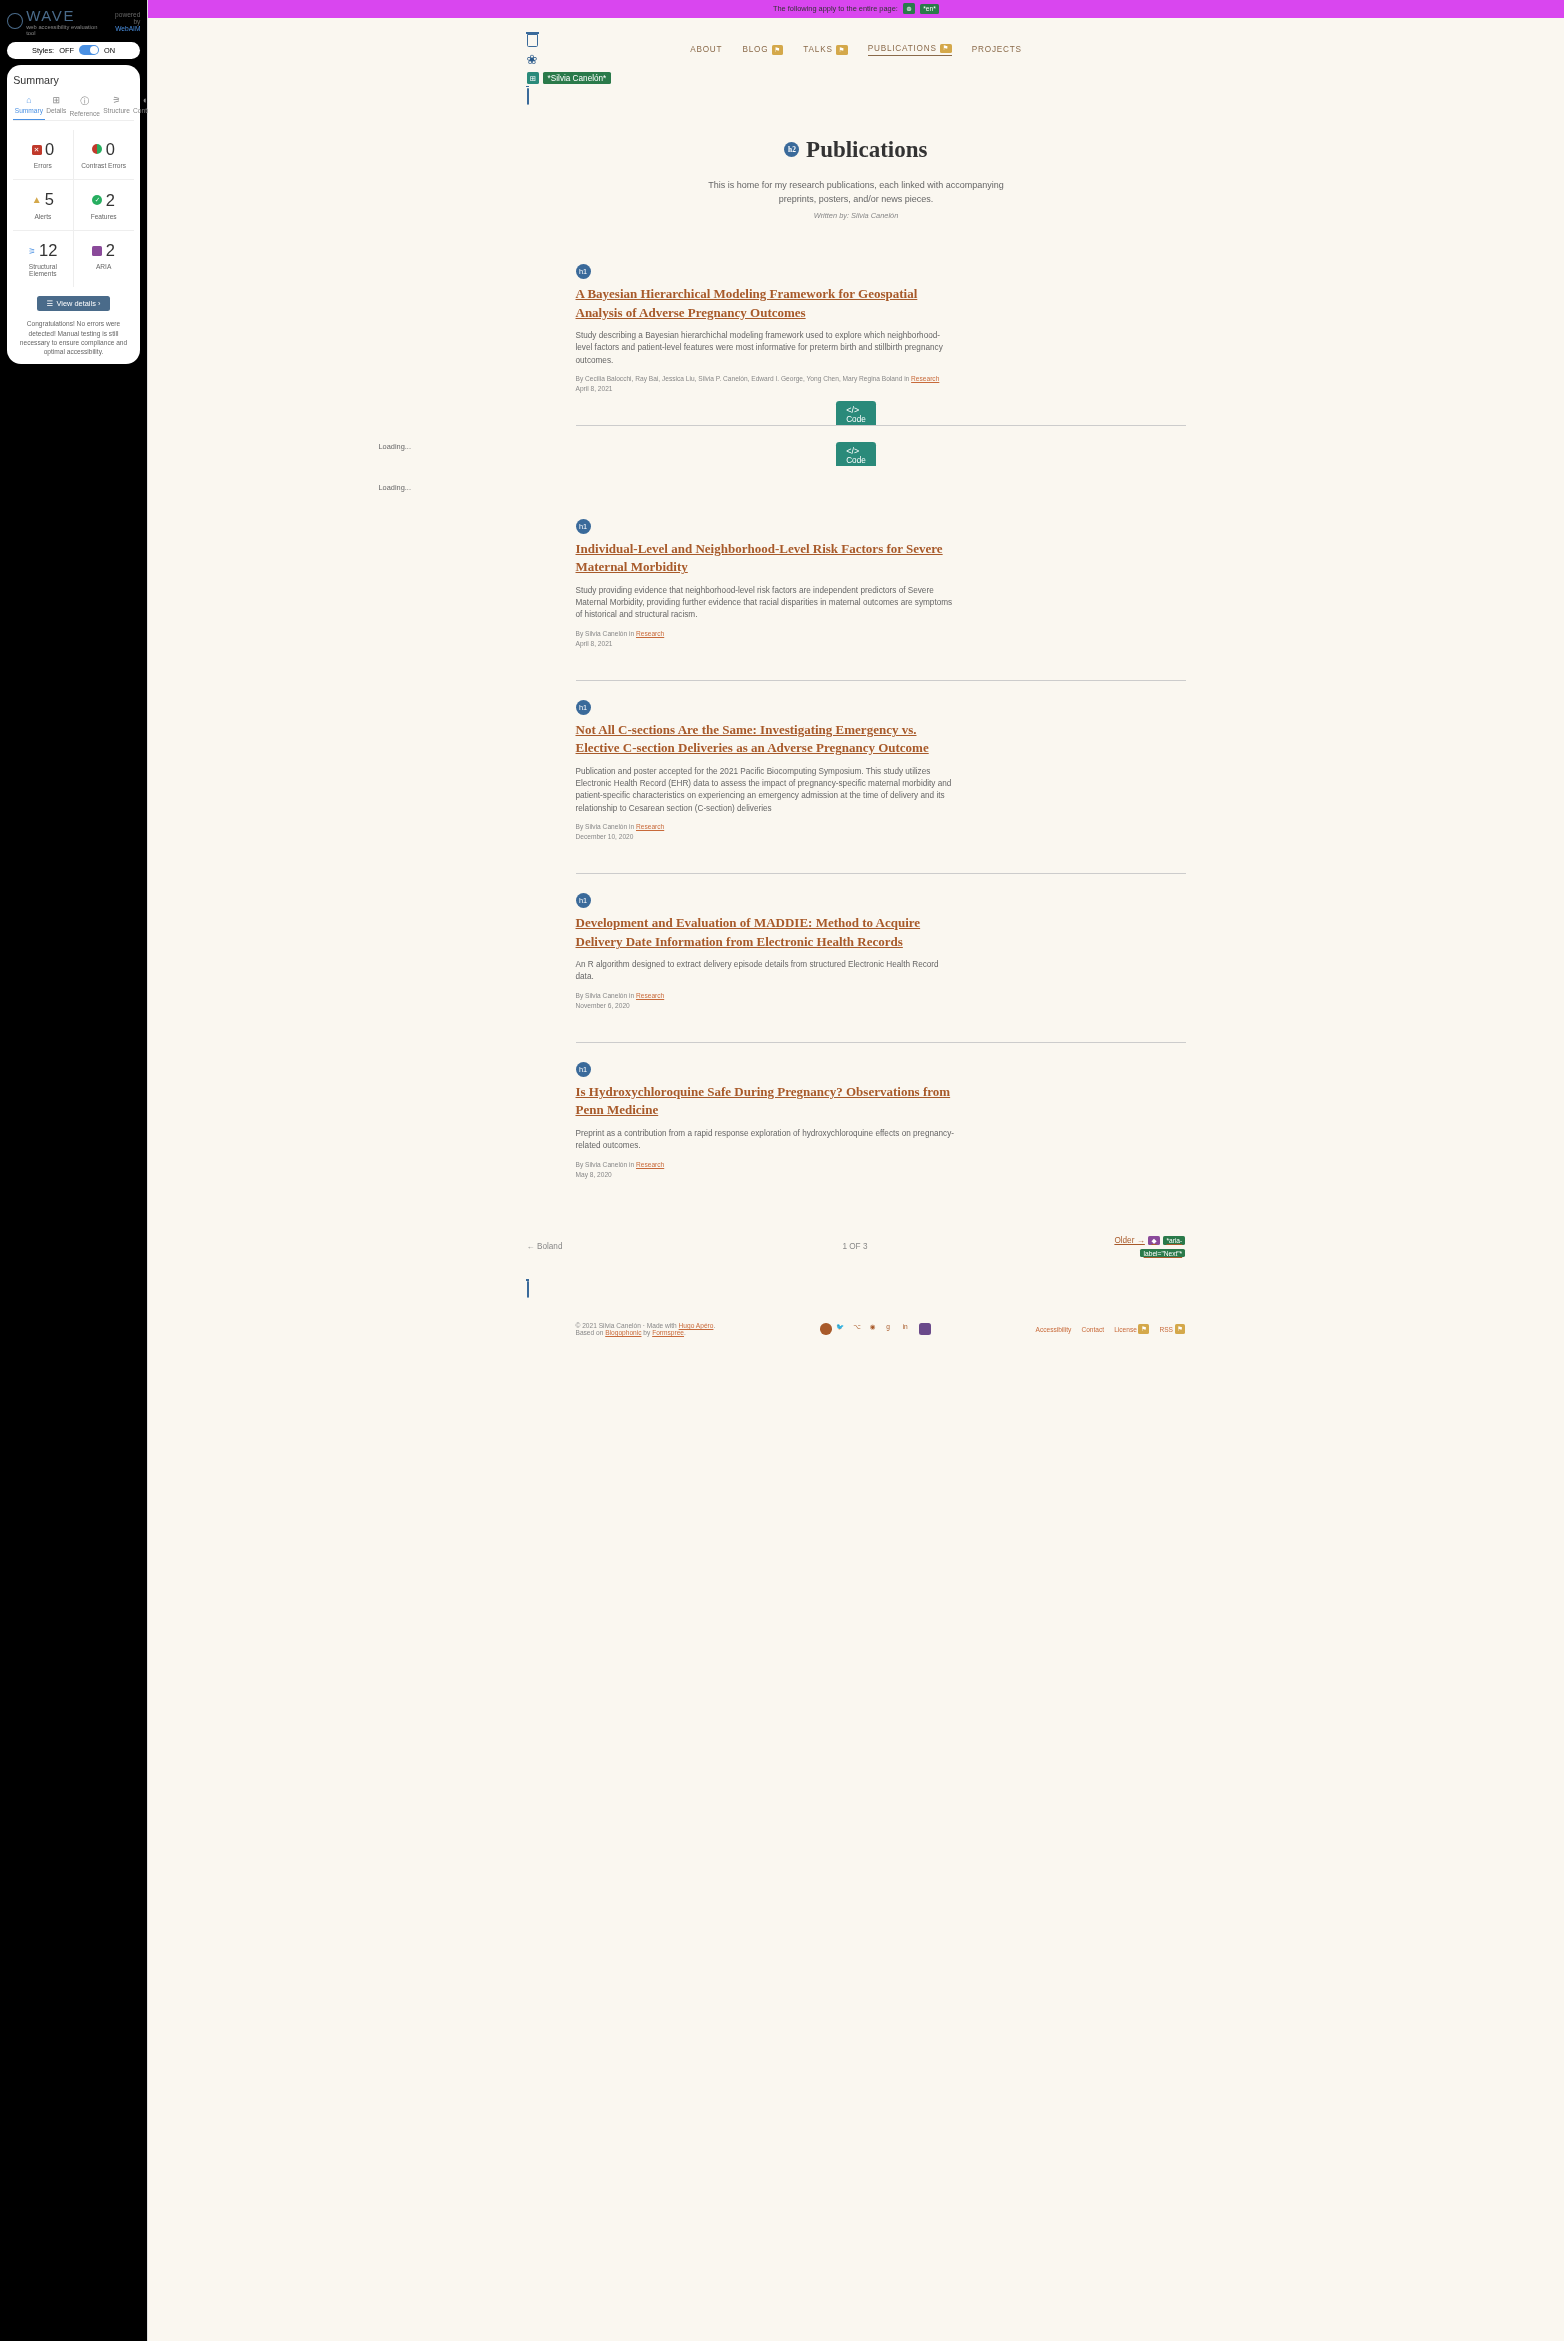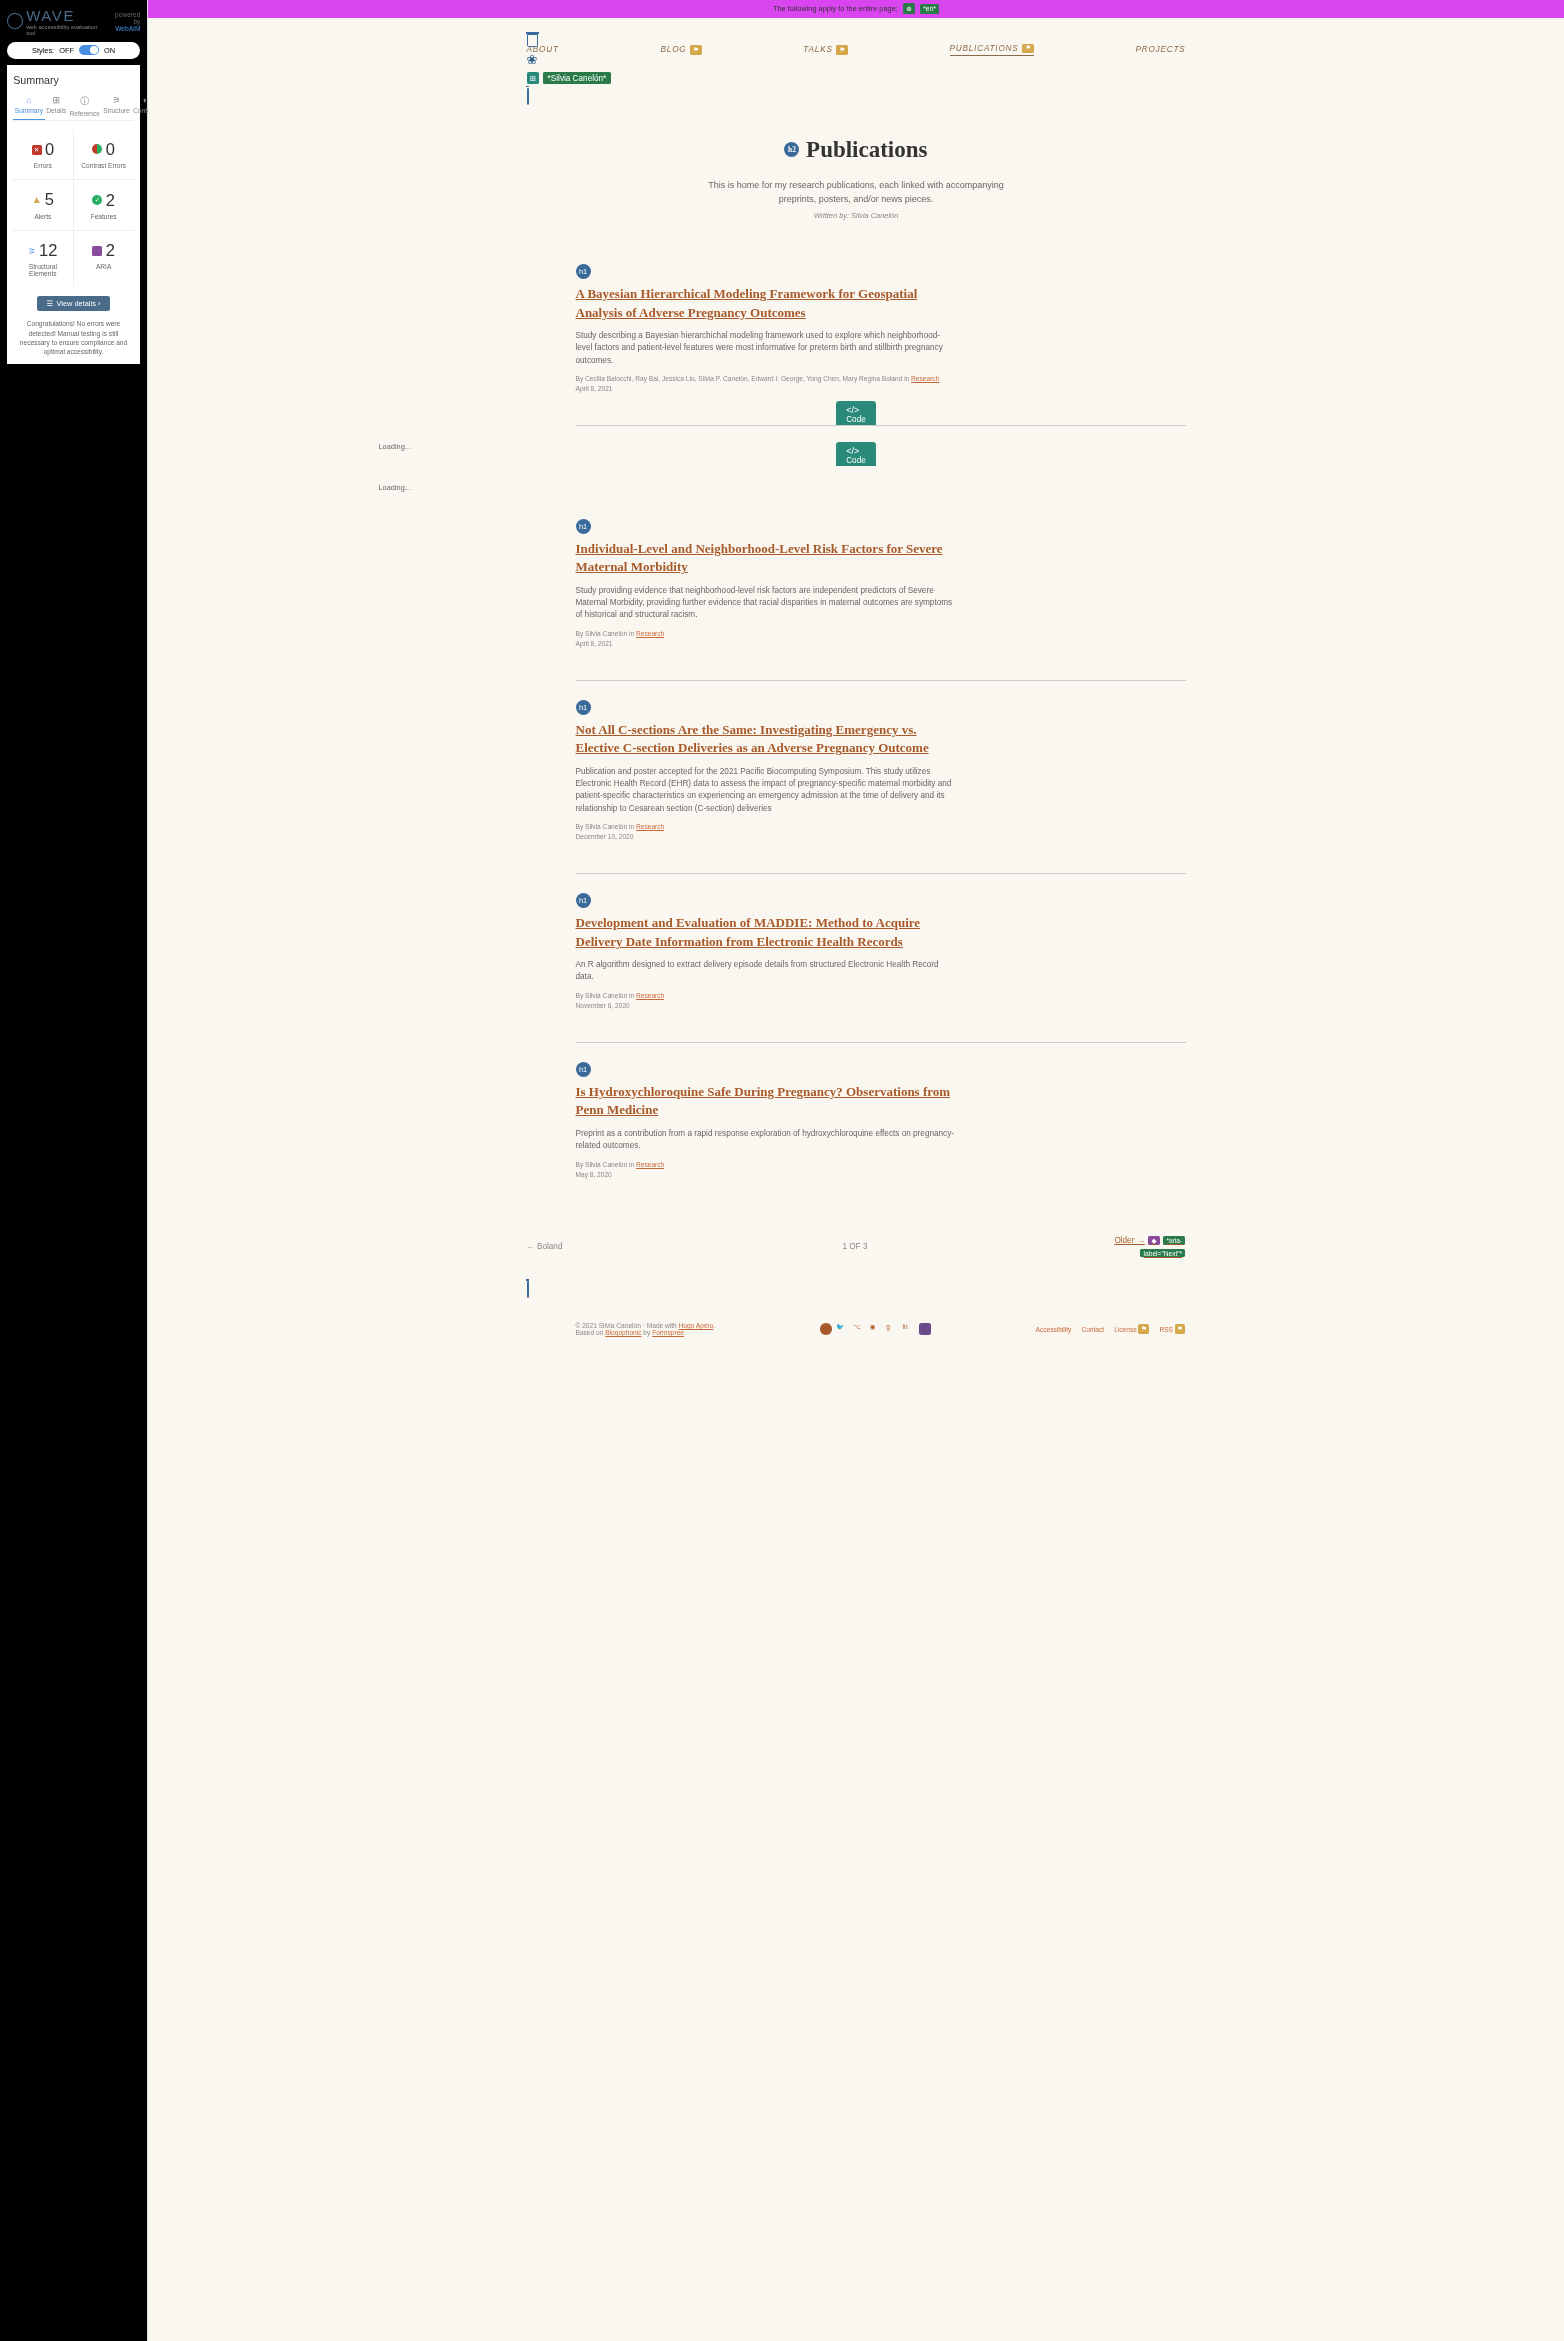--- a/index.html
+++ b/index.html
@@ -13,21 +13,21 @@
 .wave-logo-icon { width: 16.5px; height: 16.5px; border: 1.6px solid #4a6b8a; border-radius: 50%; position: relative; }
 .wave-logo-text { color: #4a6b8a; font-size: 15px; font-weight: 300; letter-spacing: 1.6px; }
 .wave-sub { font-size: 5.8px; color: #888; }
 .powered { margin-left: auto; font-size: 6.6px; color: #666; text-align: right; }
 .powered a { color: #4a90e2; text-decoration: none; }
 
 .styles-row { background: #fff; border-radius: 10px; padding: 3.3px 8.2px; display: flex; align-items: center; justify-content: center; gap: 5px; font-size: 7.4px; margin: 6.6px 0; }
 .toggle { width: 20px; height: 10px; background: #4a90e2; border-radius: 5px; position: relative; }
 .toggle::after { content: ''; position: absolute; right: 0.8px; top: 0.8px; width: 8.2px; height: 8.2px; background: #fff; border-radius: 50%; }
 
-.summary-card { background: #fff; border-radius: 0; padding: 8.2px 6.6px; }
+.summary-card { background: #fff; border-radius: 14px; padding: 8.2px 6.6px; }
 .summary-title { font-size: 10.7px; color: #333; margin-bottom: 6.6px; }
 .tabs { display: flex; border-bottom: 0.8px solid #eee; margin-bottom: 8.2px; }
 .tab { flex: 1; text-align: center; font-size: 6.6px; color: #888; padding: 3.3px 1.6px; cursor: pointer; }
 .tab.active { color: #4a90e2; border-bottom: 1.6px solid #4a90e2; }
 .tab-icon { font-size: 9px; display: block; margin-bottom: 1.6px; }
 
 .stats-grid { display: grid; grid-template-columns: 1fr 1fr; gap: 0; }
 .stat { text-align: center; padding: 10px 3.3px; border-right: 0.8px solid #eee; border-bottom: 0.8px solid #eee; }
 .stat:nth-child(2n) { border-right: none; }
 .stat:nth-child(5), .stat:nth-child(6) { border-bottom: none; }
@@ -43,21 +43,21 @@
 .badge-sm { background: #2a7a4a; color: #fff; padding: 1.6px 3.3px; border-radius: 1.6px; font-size: 6.6px; }
 
 .content { padding: 16.5px 33px; max-width: 725px; margin: 0 auto; }
 .header-icons { display: flex; flex-direction: column; gap: 5px; margin-bottom: 8.2px; }
 .trash-icon { width: 11.5px; height: 13px; border: 1.6px solid #3a6a9a; border-radius: 0 0 1.6px 1.6px; position: relative; }
 .trash-icon::before { content: ''; position: absolute; top: -3.3px; left: -1.6px; right: -1.6px; height: 1.6px; background: #3a6a9a; }
 .name-badge { display: flex; align-items: center; gap: 3.3px; }
 .badge-green { background: #2a7a4a; color: #fff; padding: 1.6px 5px; font-size: 8.2px; border-radius: 1.6px; }
 .badge-teal { background: #2a8a7a; color: #fff; padding: 1.6px 3.3px; font-size: 7.4px; border-radius: 1.6px; }
 
-.nav { display: flex; gap: 3px; justify-content: space-between; font-size: 8.2px; margin: -49px 0 33px; font-style: italic; }
+.nav { display: flex; gap: 20px; justify-content: center; font-size: 8.2px; margin: -49px 0 33px; }
 .nav-item { color: #8a6a4a; text-decoration: none; letter-spacing: 0.8px; display: flex; align-items: center; gap: 3.3px; }
 .nav-item.active { border-bottom: 0.8px solid #8a6a4a; padding-bottom: 1.6px; }
 .nav-badge { background: #d4a84a; color: #fff; padding: 0.8px 2.5px; font-size: 6.6px; border-radius: 1.6px; }
 
 .trash-alone { margin: 33px 0; }
 .page-title-row { text-align: center; margin: 16.5px 0; }
 .page-title { font-family: Liberation Serif, serif; font-size: 23px; color: #333; display: inline-flex; align-items: center; gap: 6.6px; }
 .h2-badge { background: #3a6a9a; color: #fff; border-radius: 50%; width: 15px; height: 15px; font-size: 7.4px; display: inline-flex; align-items: center; justify-content: center; }
 .page-desc { text-align: center; font-size: 9px; color: #666; max-width: 329px; margin: 0 auto 5px; line-height: 1.5; }
 .written-by { text-align: center; font-size: 7.4px; color: #888; font-style: italic; margin-bottom: 25px; }

